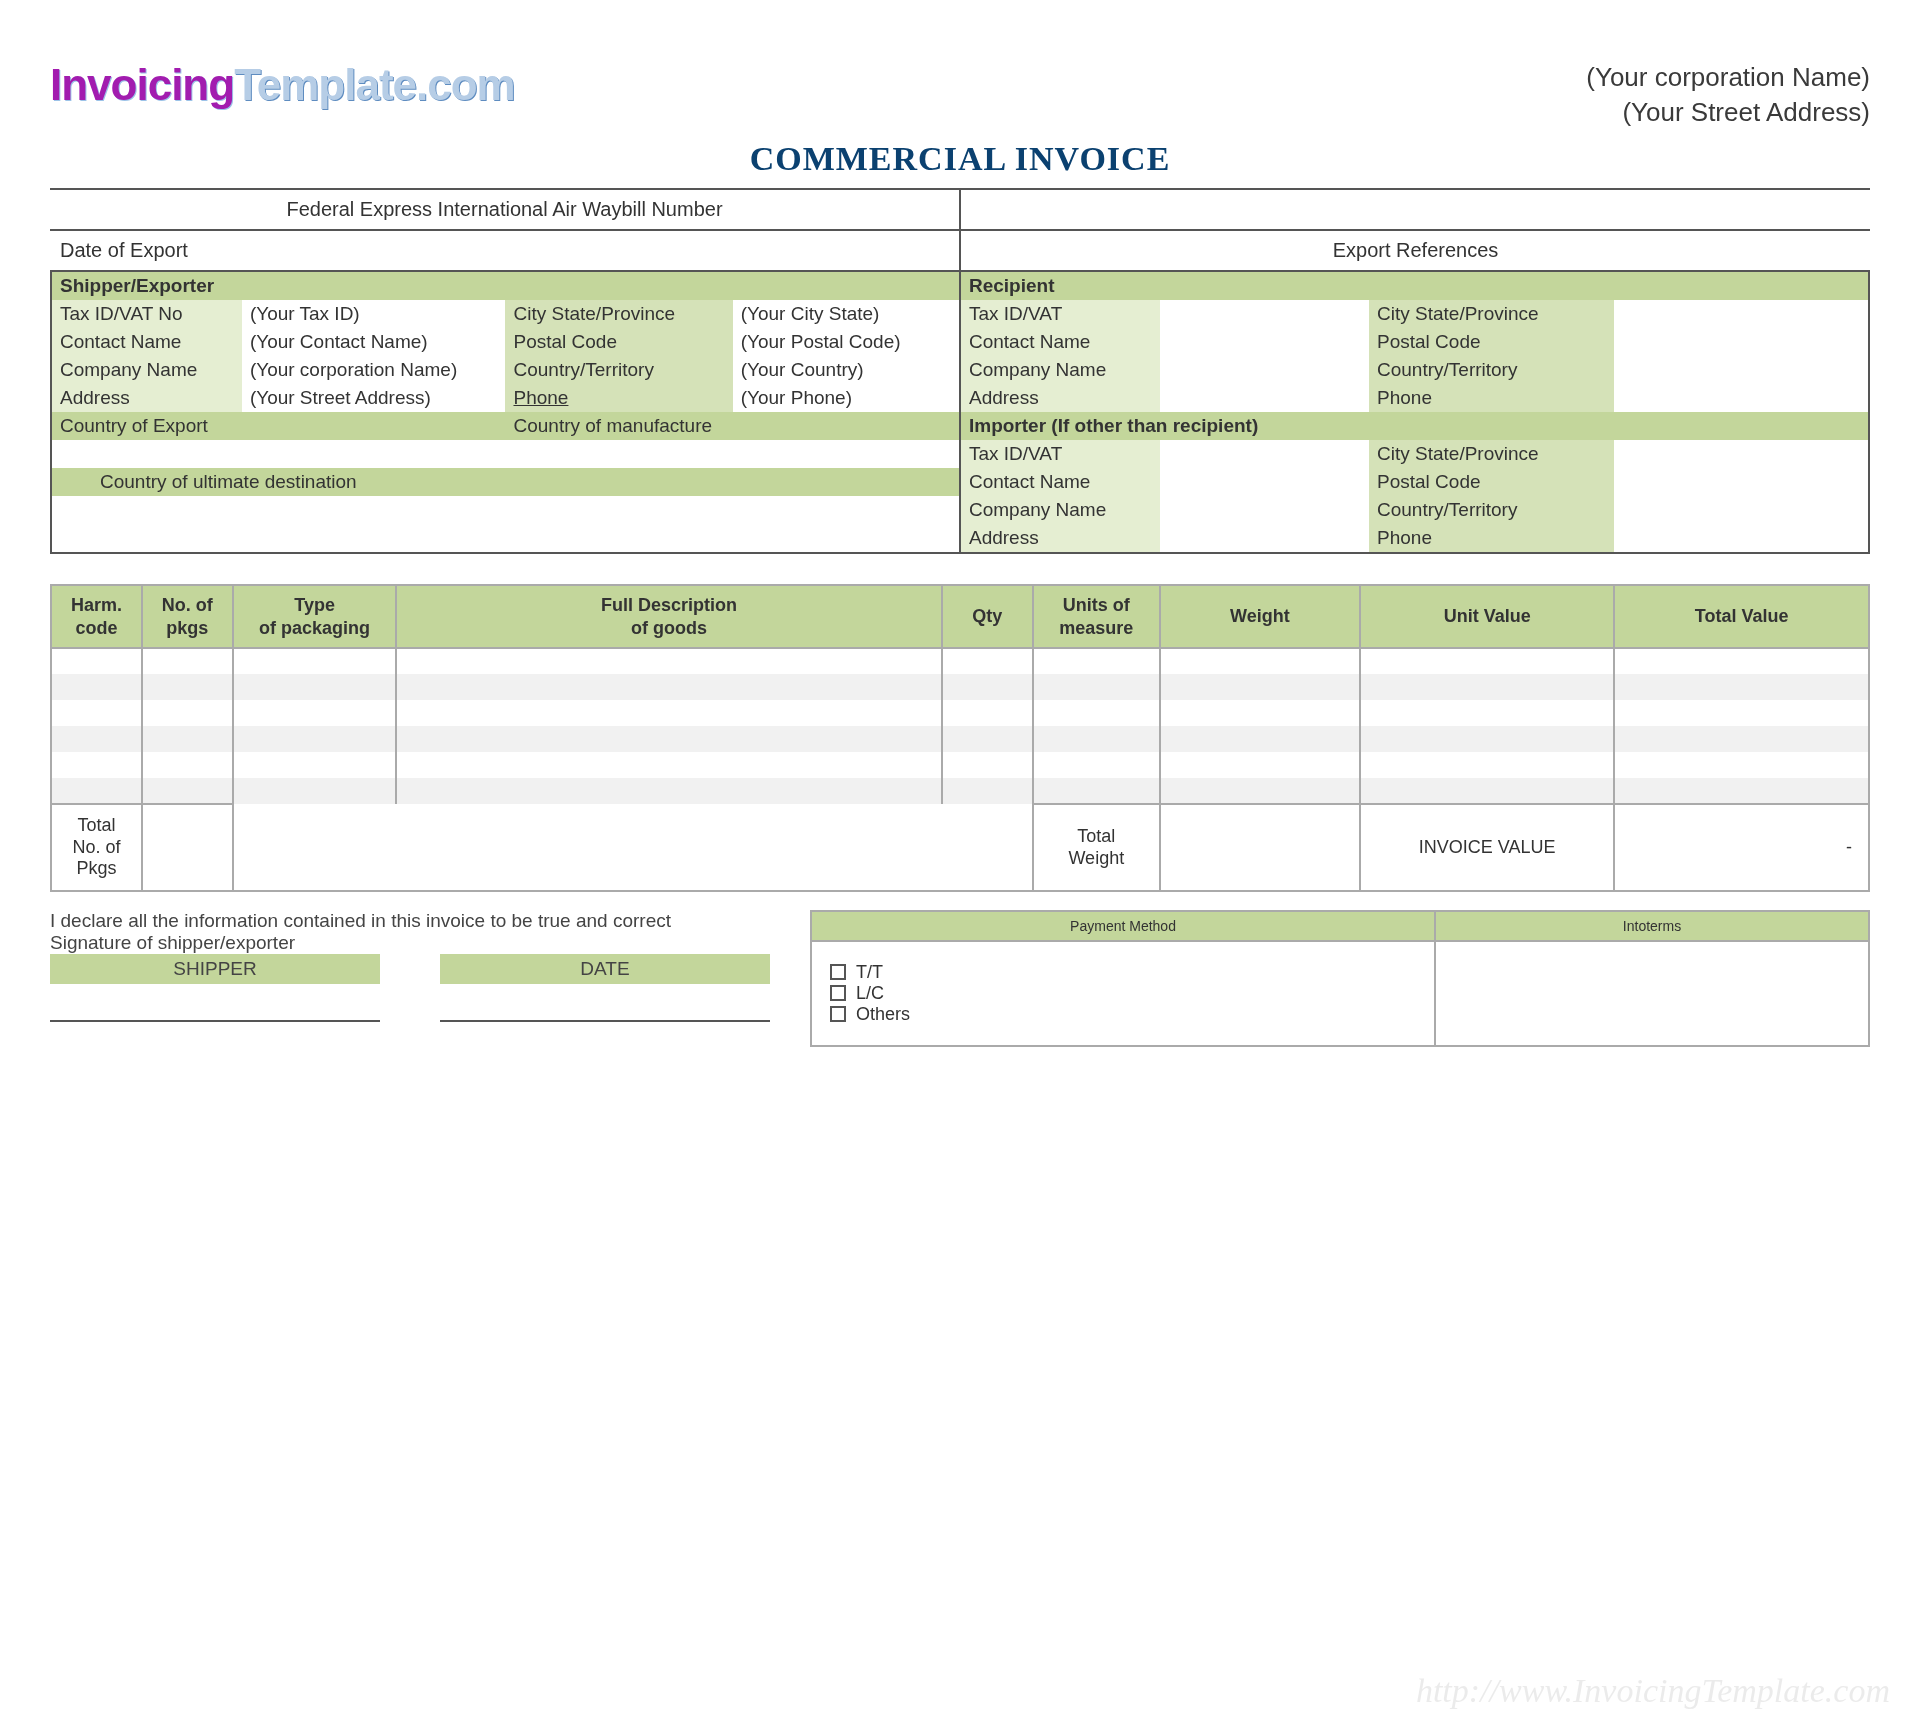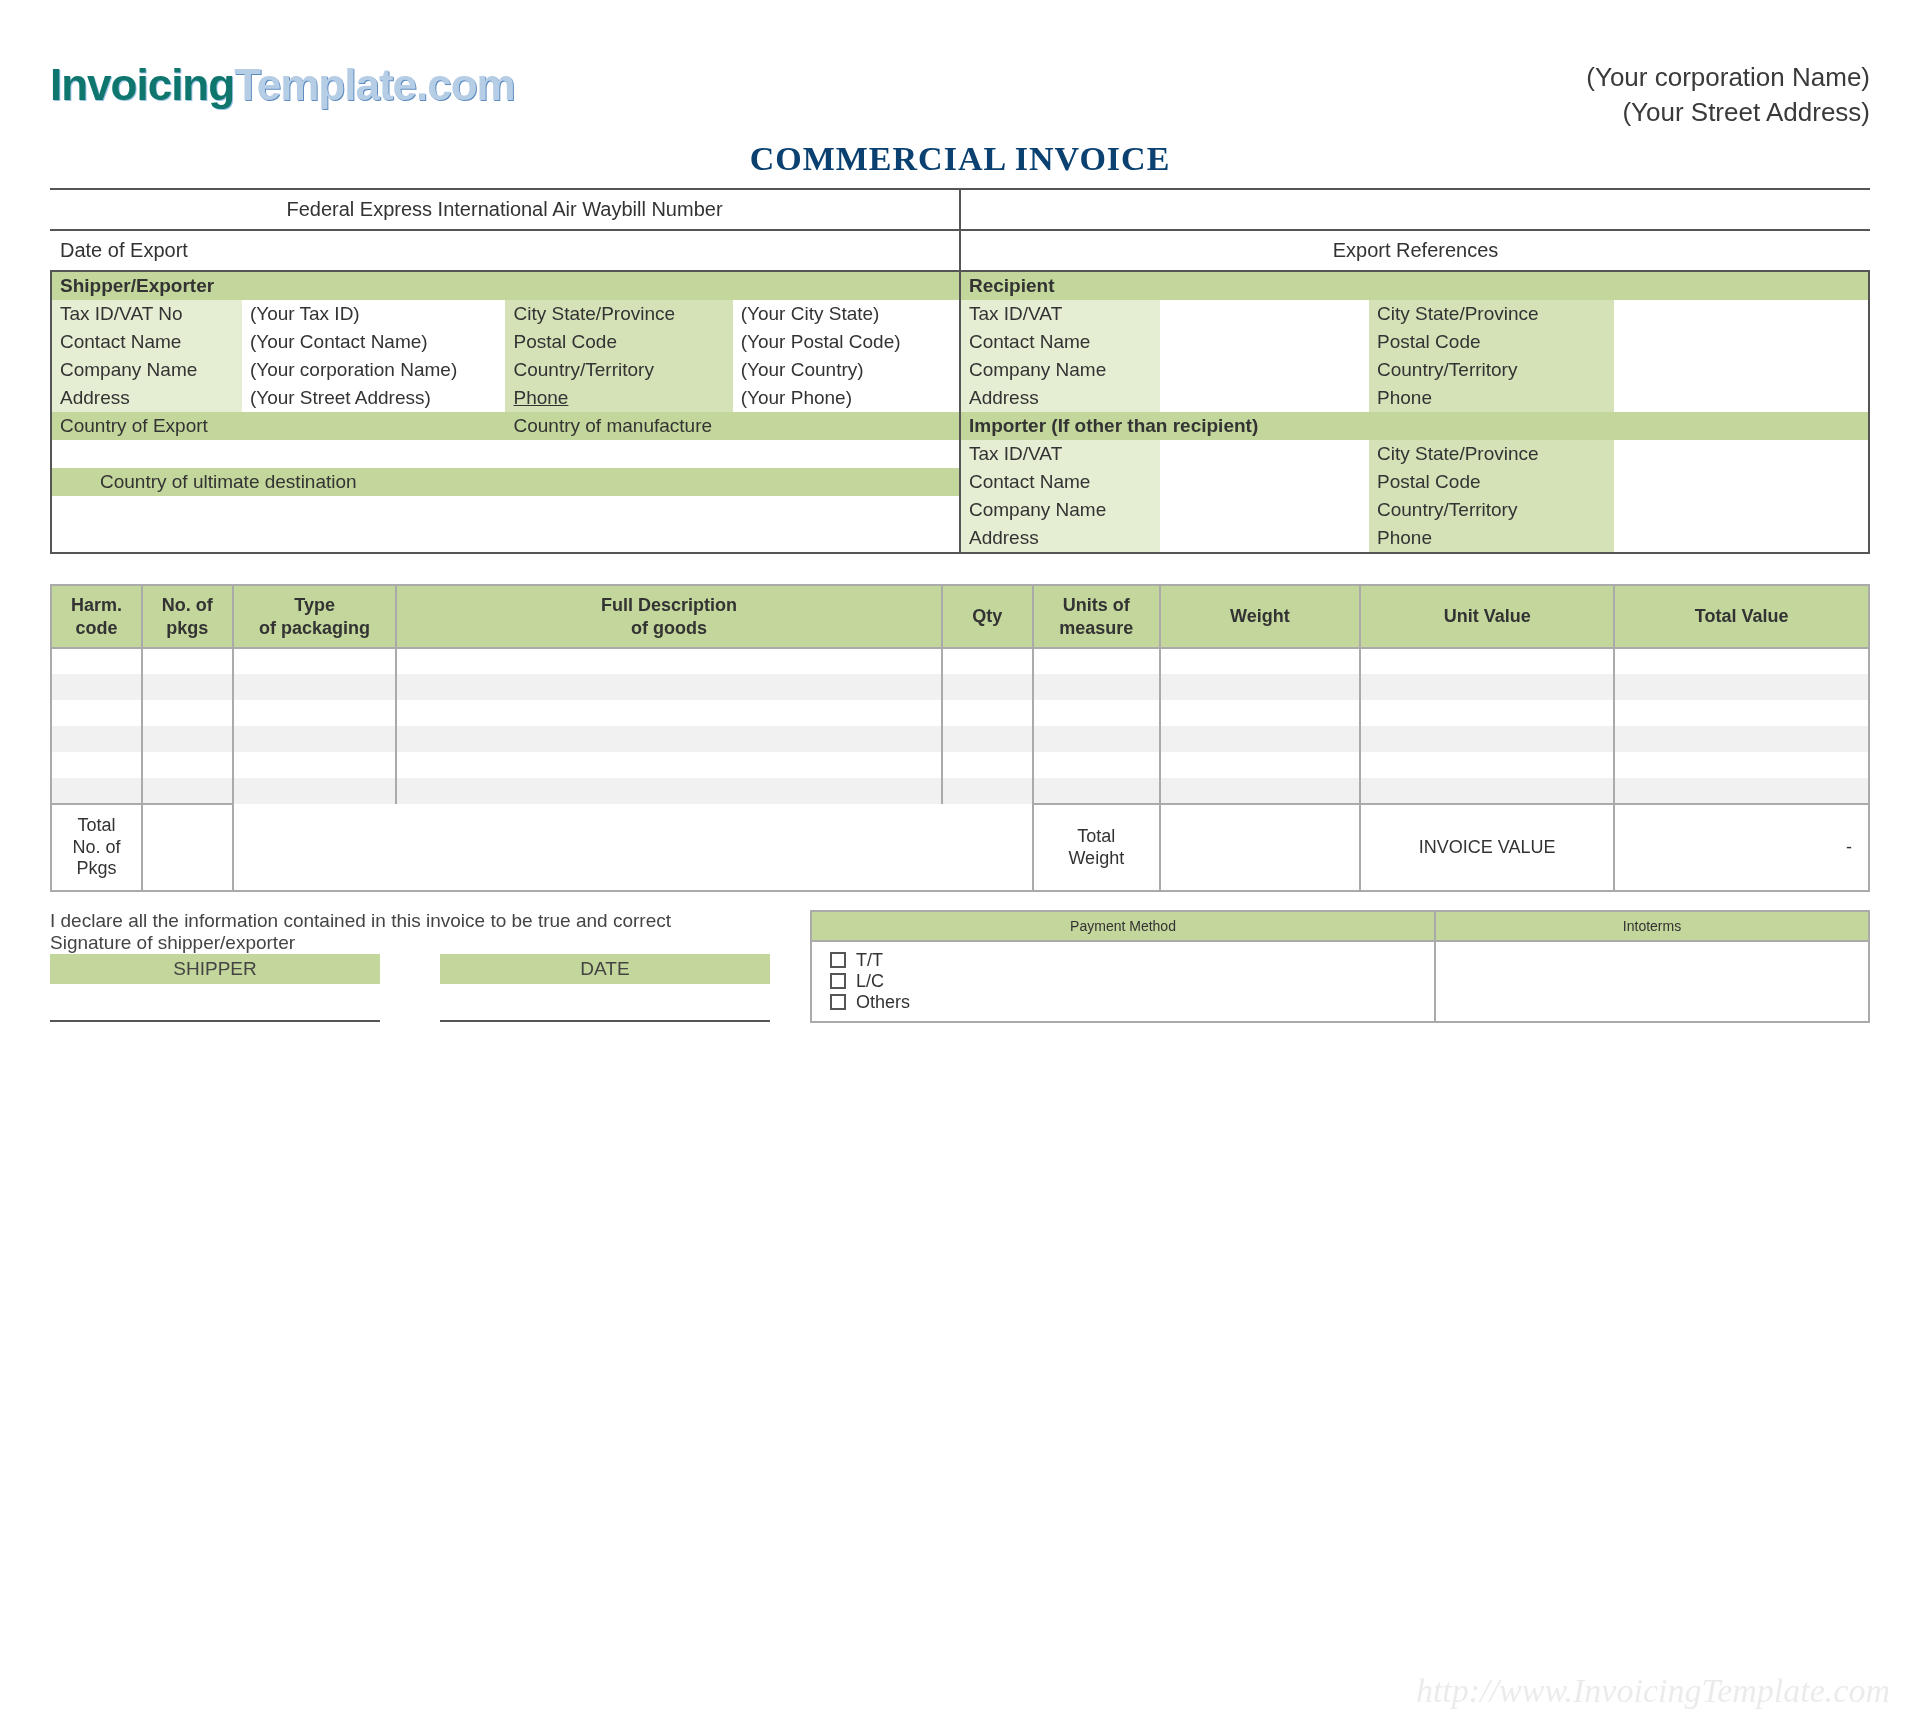--- a/index.html
+++ b/index.html
@@ -16,21 +16,21 @@
     justify-content: space-between;
     align-items: flex-start;
     margin-bottom: 10px;
   }
   .logo {
     font-family: "Comic Sans MS", cursive, sans-serif;
     font-size: 44px;
     font-weight: bold;
     letter-spacing: -1px;
   }
-  .logo .inv { color: #0f766e; text-shadow: 1px 1px 0 #9cc3e8; }
+  .logo .inv { color: #a21caf; text-shadow: 1px 1px 0 #9cc3e8; }
   .logo .tpl { color: #b6cde6; text-shadow: 1px 1px 0 #5e8cc0; }
   .corp-block { text-align: right; font-size: 26px; color: #3a3a3a; line-height: 1.35; }
   h1.title {
     text-align: center;
     font-family: "Times New Roman", serif;
     color: #0b4170;
     font-size: 34px;
     font-weight: bold;
     margin: 4px 0 10px;
     letter-spacing: 1px;
@@ -90,21 +90,21 @@
   .sig-box { width: 330px; }
   .sig-lbl { background: #c3d69b; text-align: center; padding: 4px 0; font-size: 19px; }
   .sig-line { border-bottom: 2px solid #555; height: 38px; }
 
   .pay { border-collapse: collapse; }
   .pay th {
     background: #c3d69b; border: 2px solid #aaa;
     font-size: 14px; padding: 6px 24px; font-weight: normal;
   }
   .pay td {
-    border: 2px solid #aaa; font-size: 18px; padding: 8px 18px;
+    border: 2px solid #aaa; font-size: 18px; padding: 20px 18px;
   }
   .chk {
     display: inline-block; width: 16px; height: 16px;
     border: 2px solid #555; margin-right: 10px; vertical-align: -2px;
   }
   .watermark {
     position: fixed; bottom: 10px; right: 30px;
     font-family: "Times New Roman", serif;
     font-style: italic; font-size: 34px;
     color: rgba(120,120,120,0.15);

